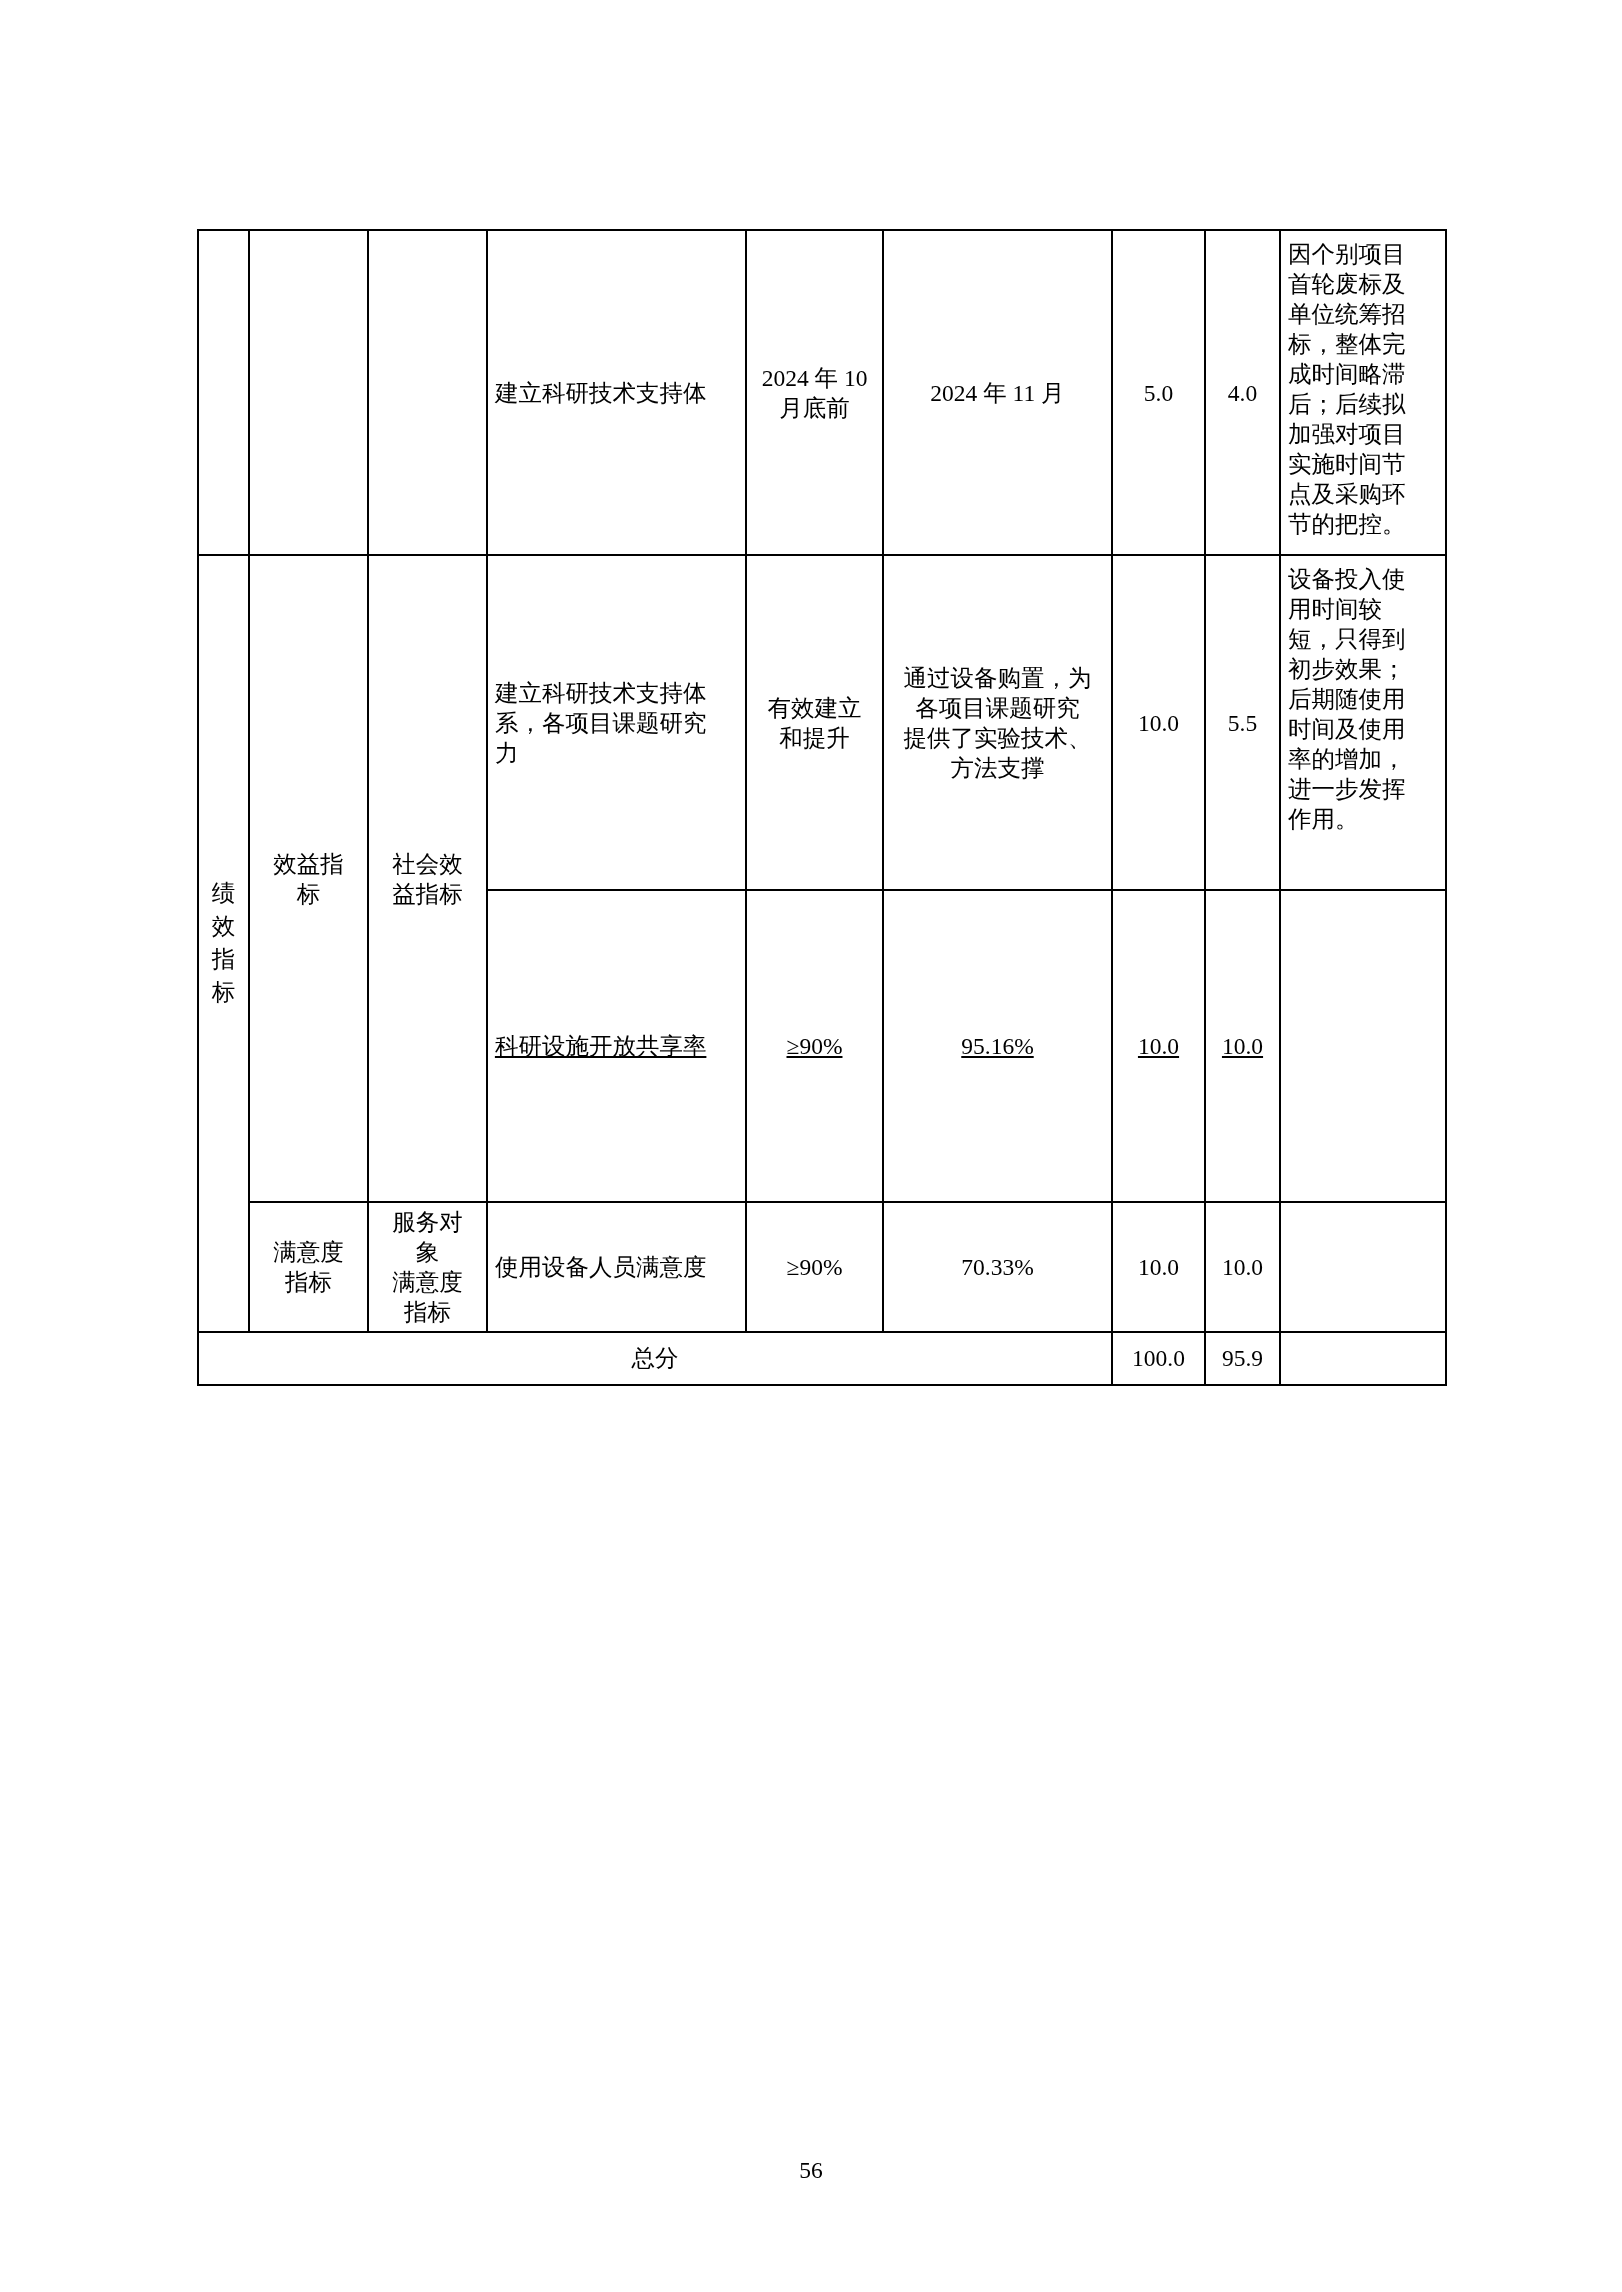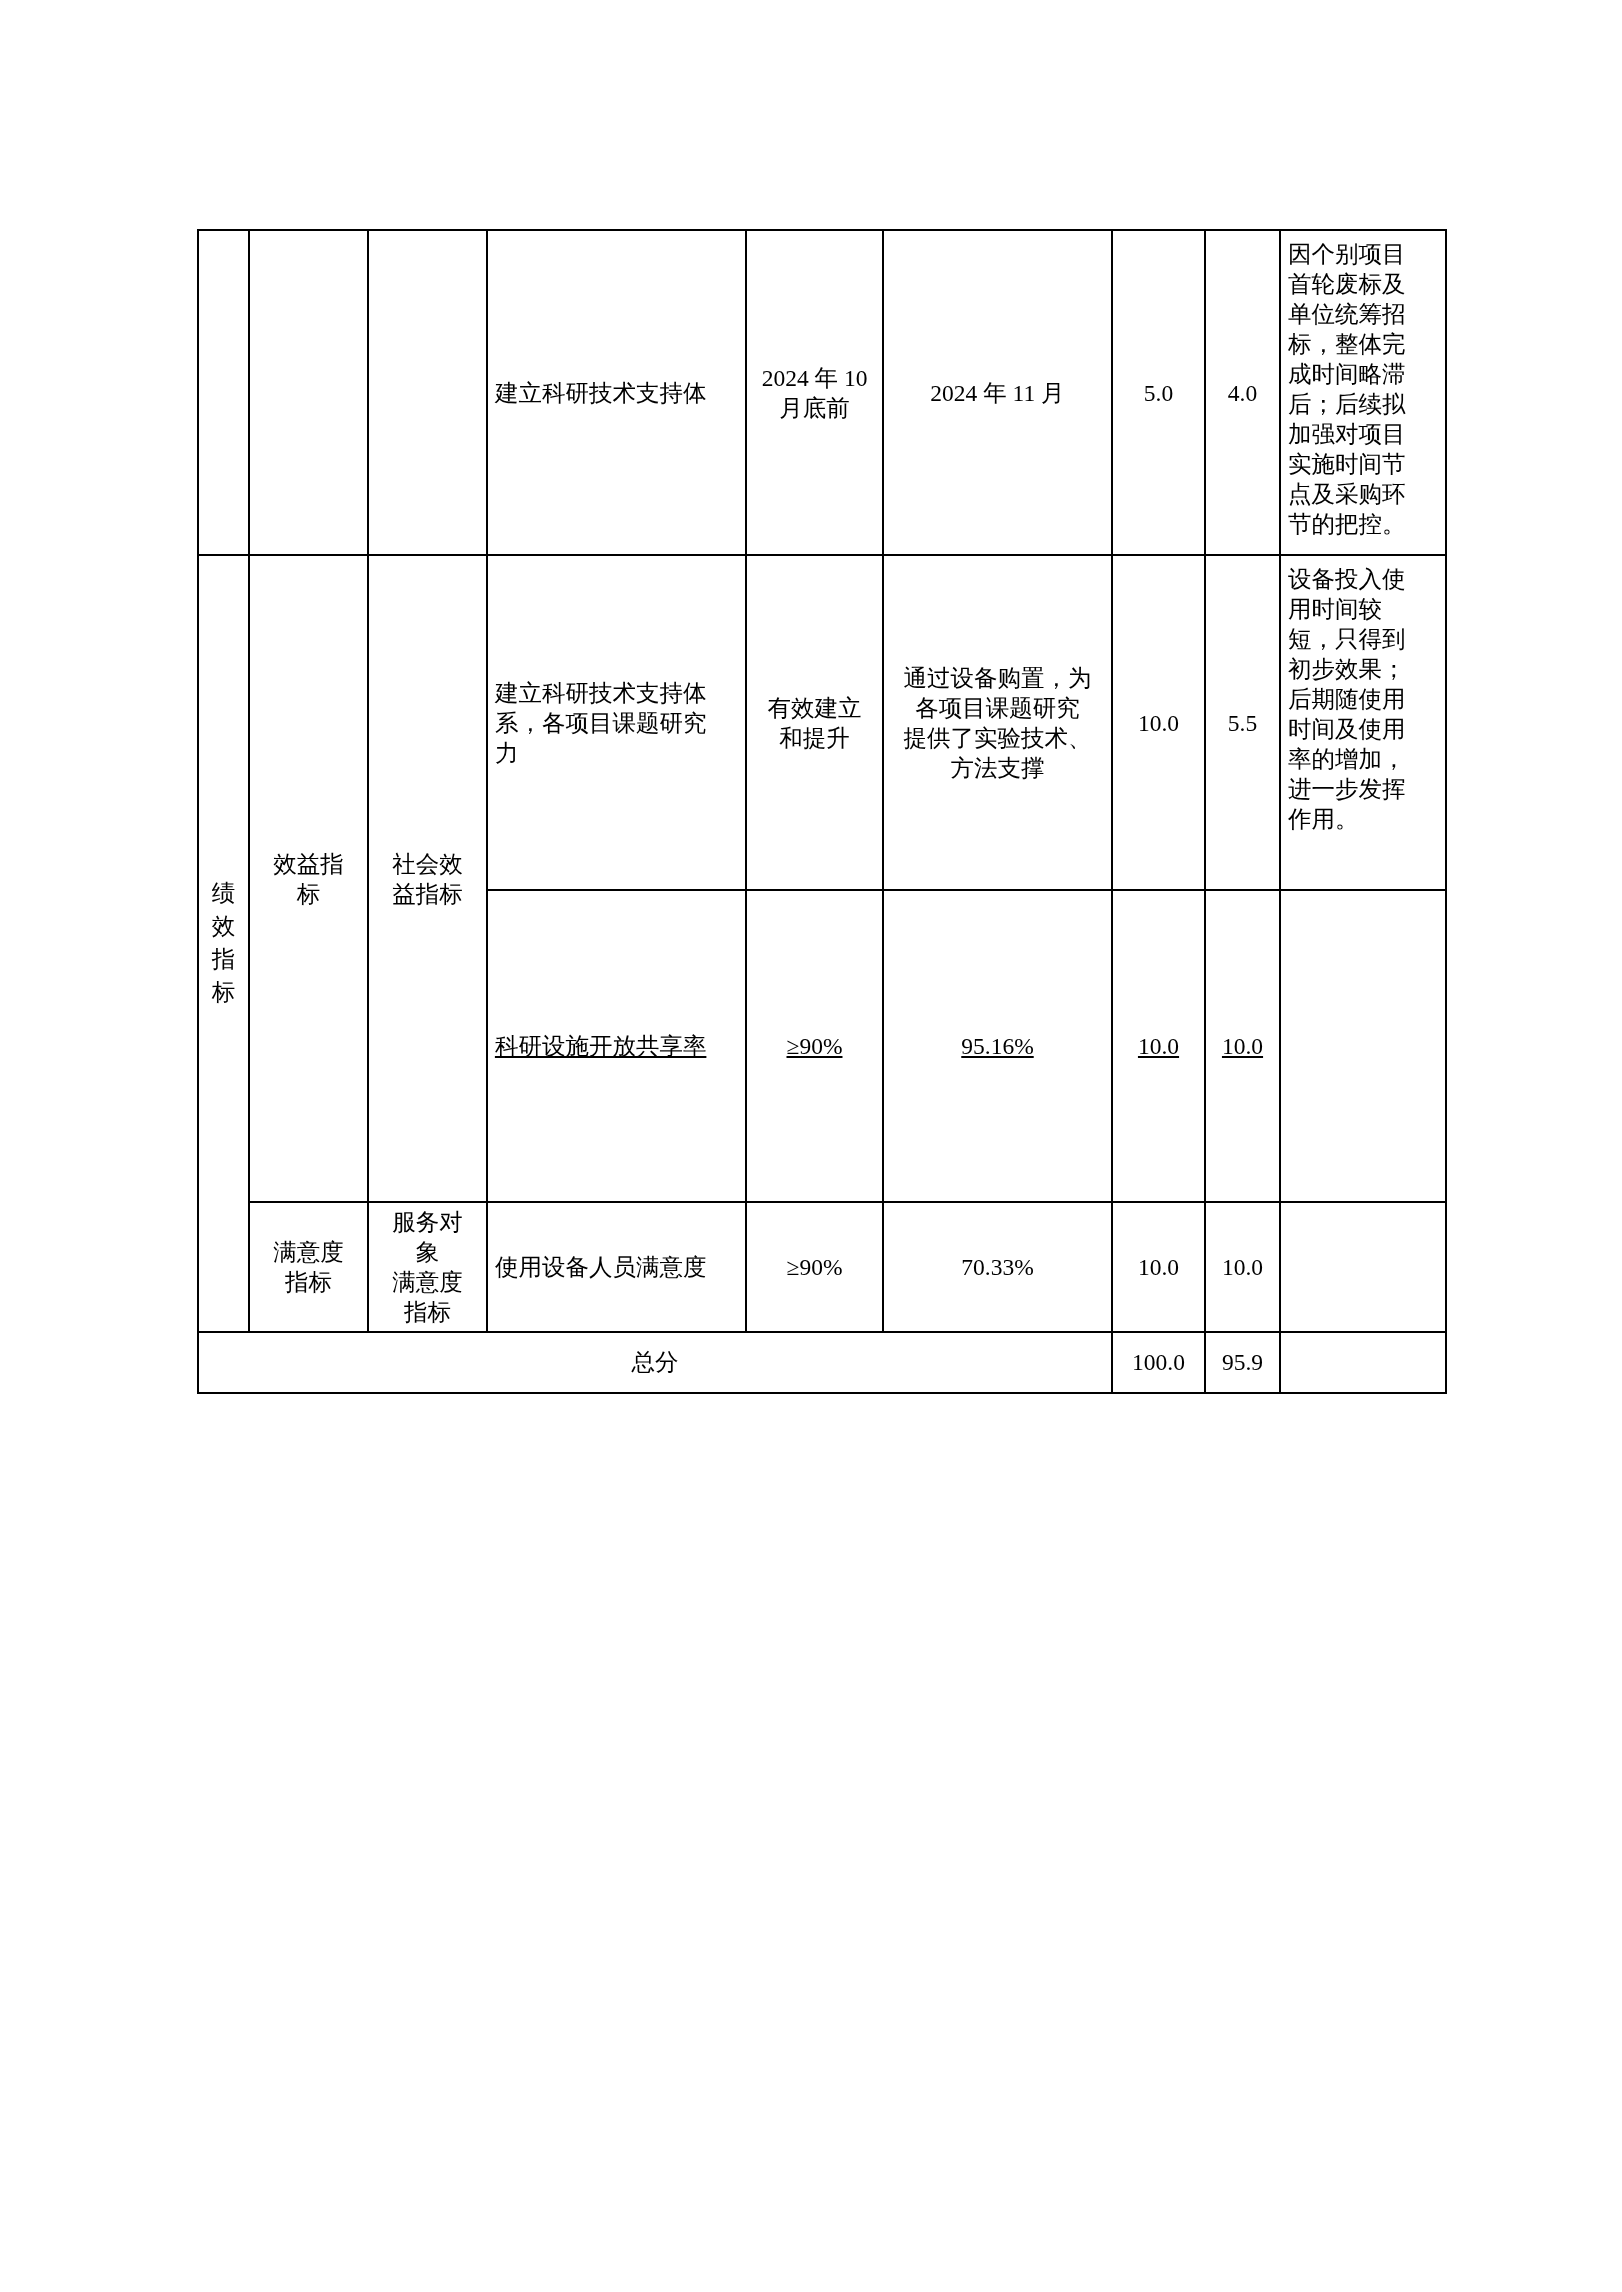--- a/index.html
+++ b/index.html
@@ -33,21 +33,21 @@
     overflow: hidden;
     word-break: keep-all;
   }
   table.eval td.ta-left { text-align: left; padding-left: 6.9px; margin-left: 47px; }
   table.eval td.va-top  { vertical-align: top; padding-top: 7.8px; }
   table.eval td.vtext   { line-height: 33px; padding: 0; }
   tr.r1 { height: 325px; }
   tr.r2 { height: 335px; }
   tr.r3 { height: 312px; text-decoration: underline; }
   tr.r4 { height: 127px; }
-  tr.r5 { height: 61px;  }
+  tr.r5 { height: 53px;  }
   .page-number {
     position: absolute;
     left: 0;
     top: 2156px;
     width: 100%;
     text-align: center;
     font-size: 23.5px;
     line-height: 29px;
   }
 </style>
@@ -148,15 +148,16 @@
 
       <tr class="r5">
         <td colspan="6">总分</td>
         <td>100.0</td>
         <td>95.9</td>
         <td></td>
       </tr>
     </tbody>
   </table>
 
+  <div class="page-number">56</div>
 
 </div>
 
 
 </body></html>

